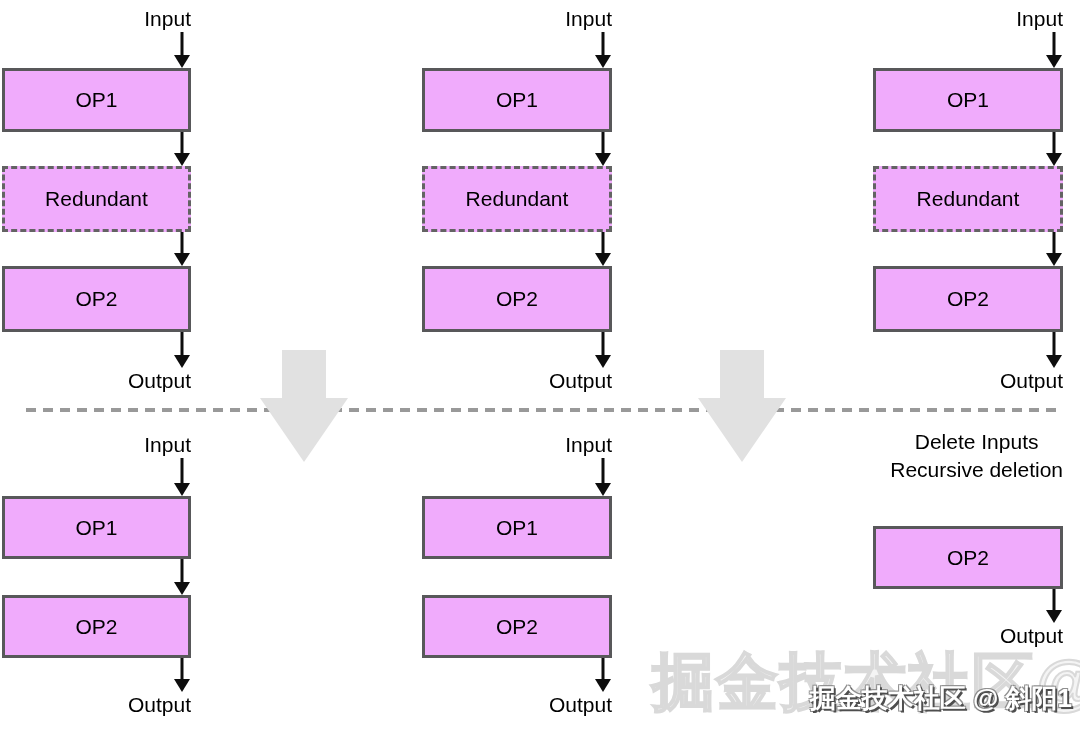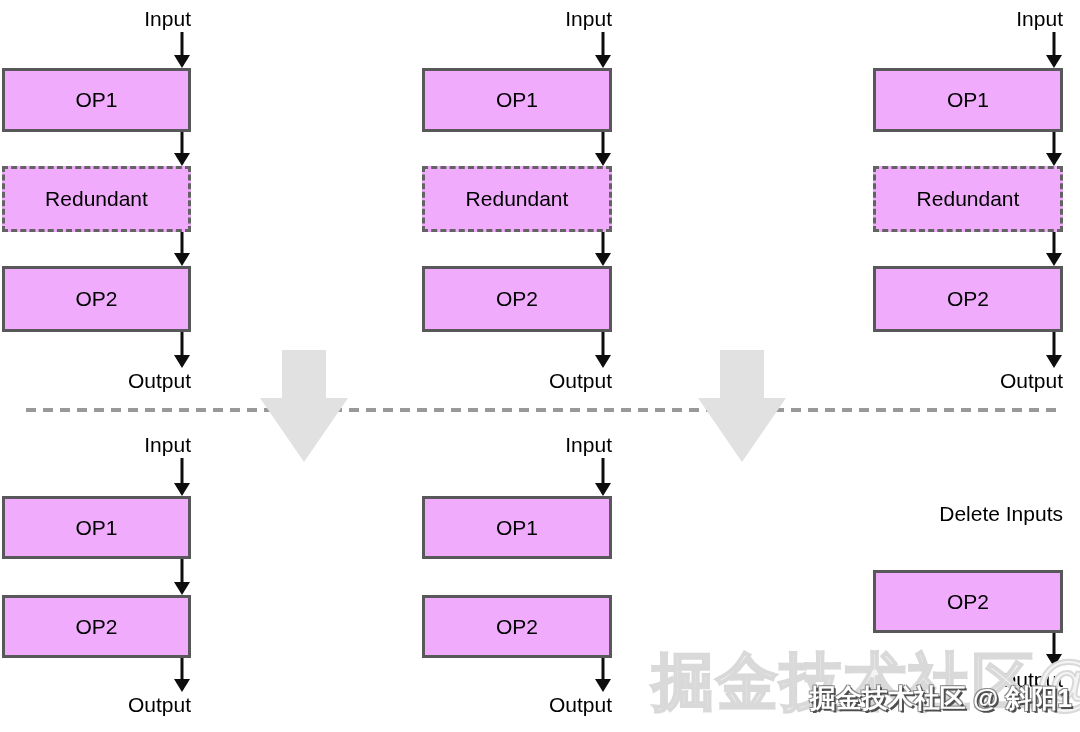--- a/index.html
+++ b/index.html
@@ -179,22 +179,23 @@
         <span>OP2</span>
       </div>
     <svg class="arr" width="18" height="34" viewBox="0 0 18 34">
         <line x1="9" y1="0" x2="9" y2="21"></line>
         <polygon points="1,21 17,21 9,34"></polygon>
       </svg>
     <div class="io">Output</div>
   </div>
 
   <div class="col" style="left:873px;top:428px;width:190px;">
-    <div class="note" style="margin-top:72px;">
+    <div class="note" style="">
       <div>Delete Inputs</div>
+      <div>Recursive deletion</div>
     </div>
     <div class="gap" style="height:42px;"></div>
     <div class="node" style="height:63px;">
         <span>OP2</span>
       </div>
     <svg class="arr" width="18" height="34" viewBox="0 0 18 34">
         <line x1="9" y1="0" x2="9" y2="21"></line>
         <polygon points="1,21 17,21 9,34"></polygon>
       </svg>
     <div class="io">Output</div>

